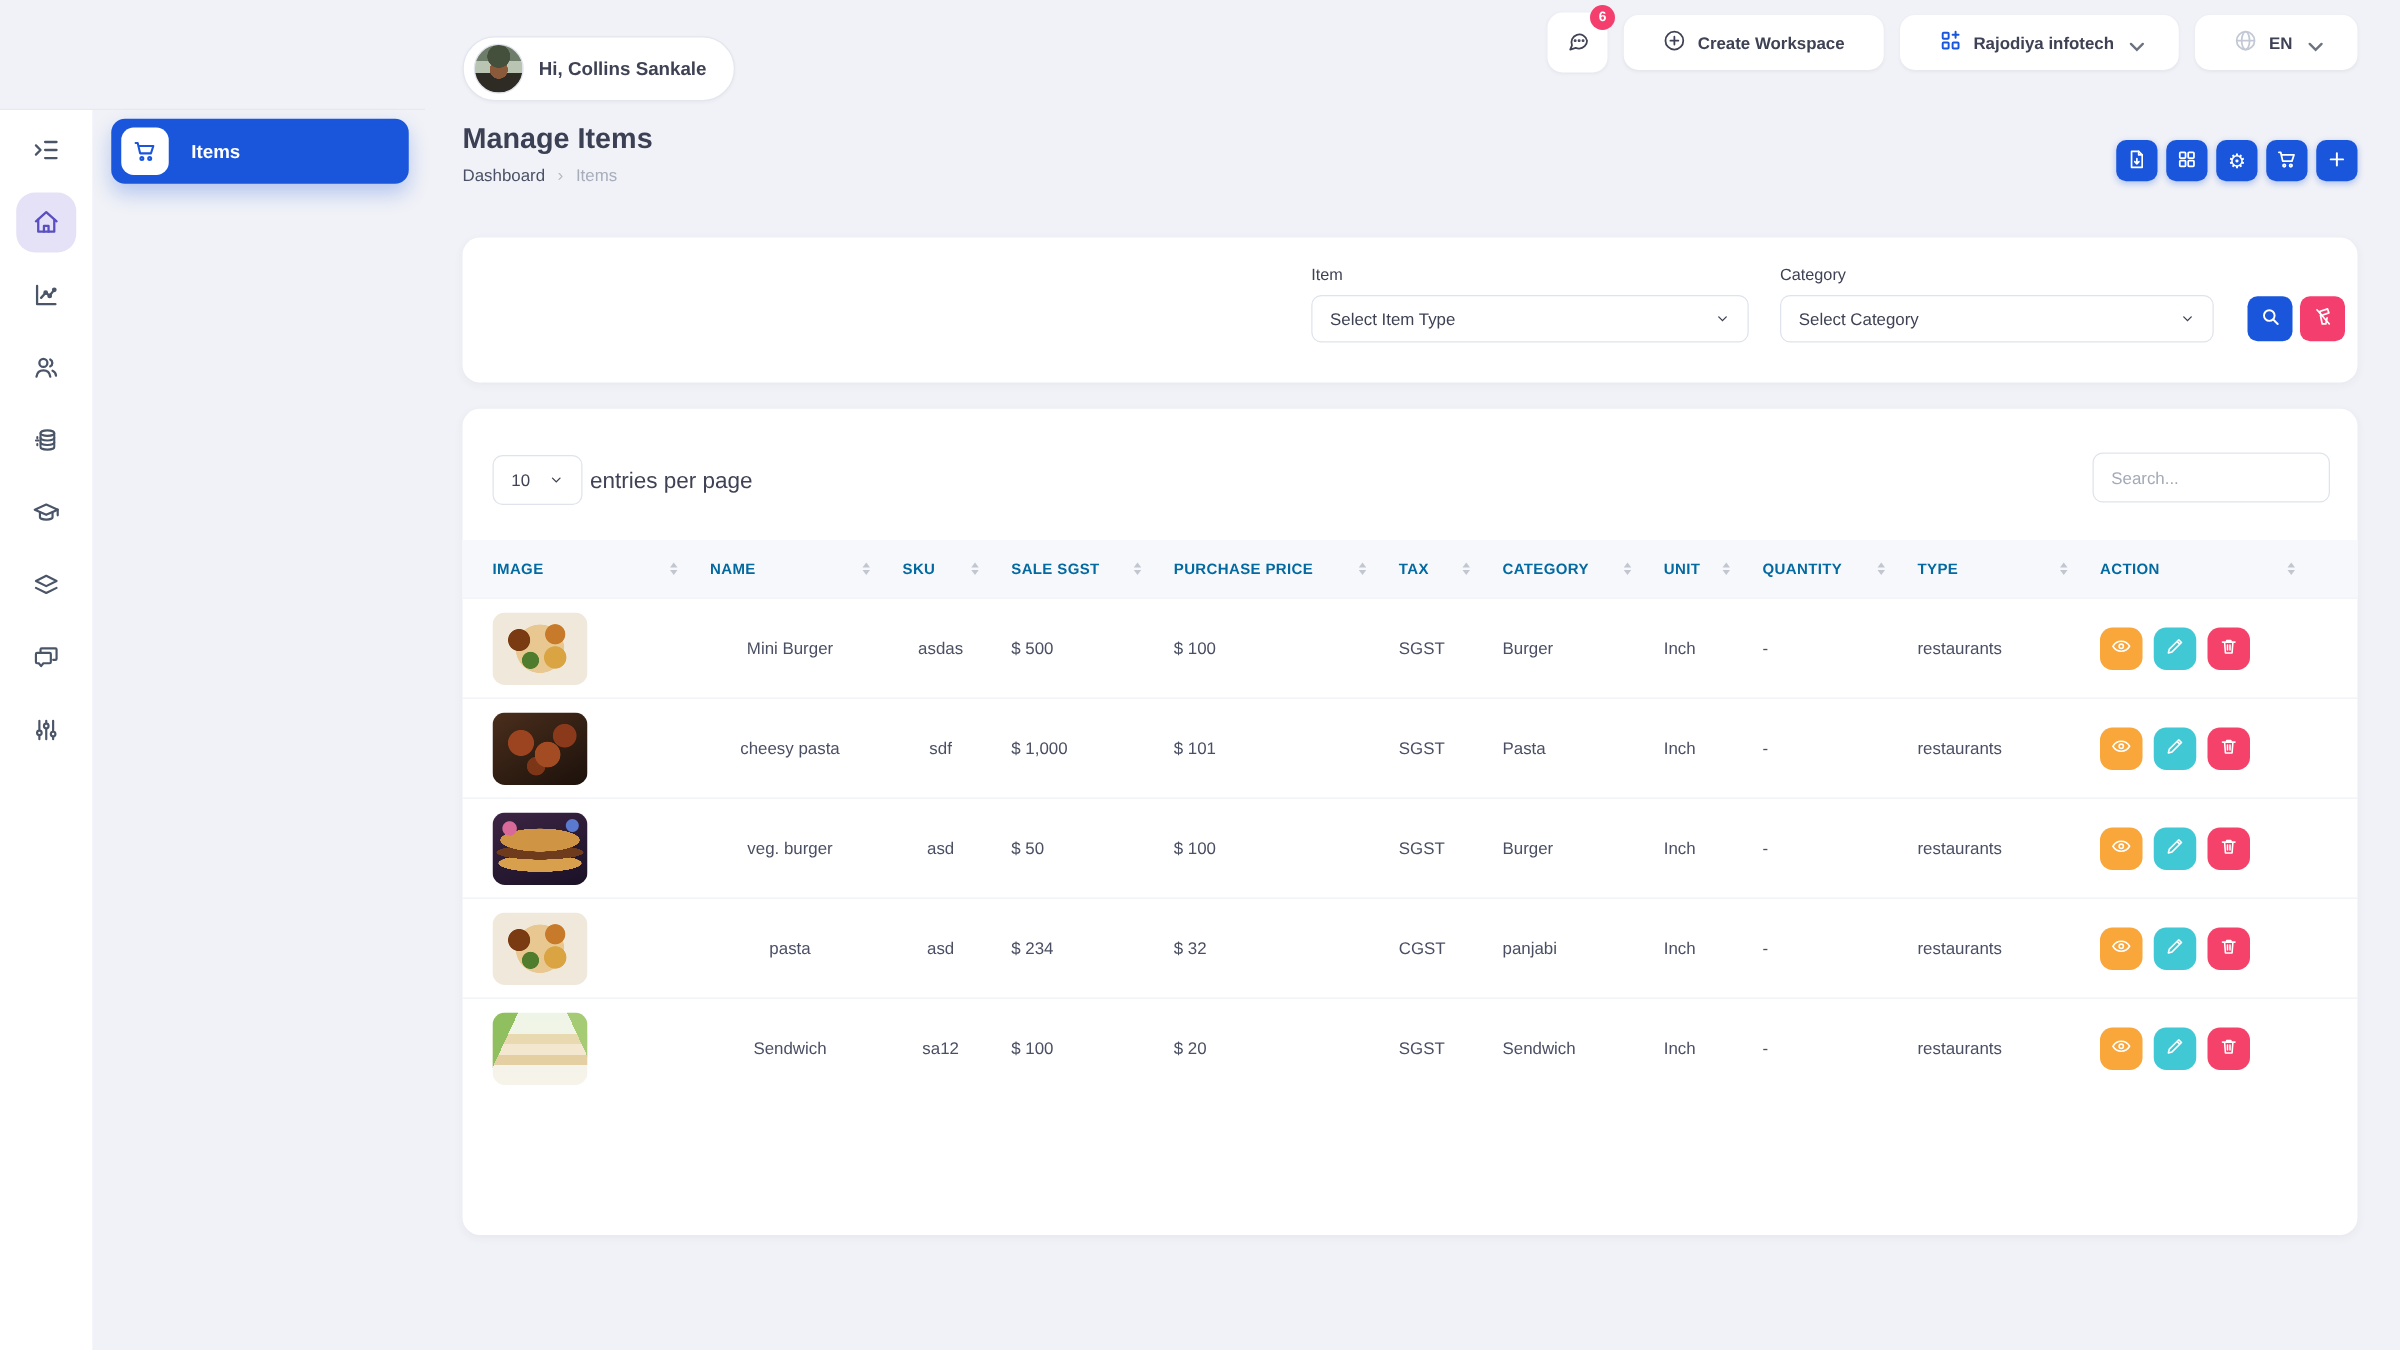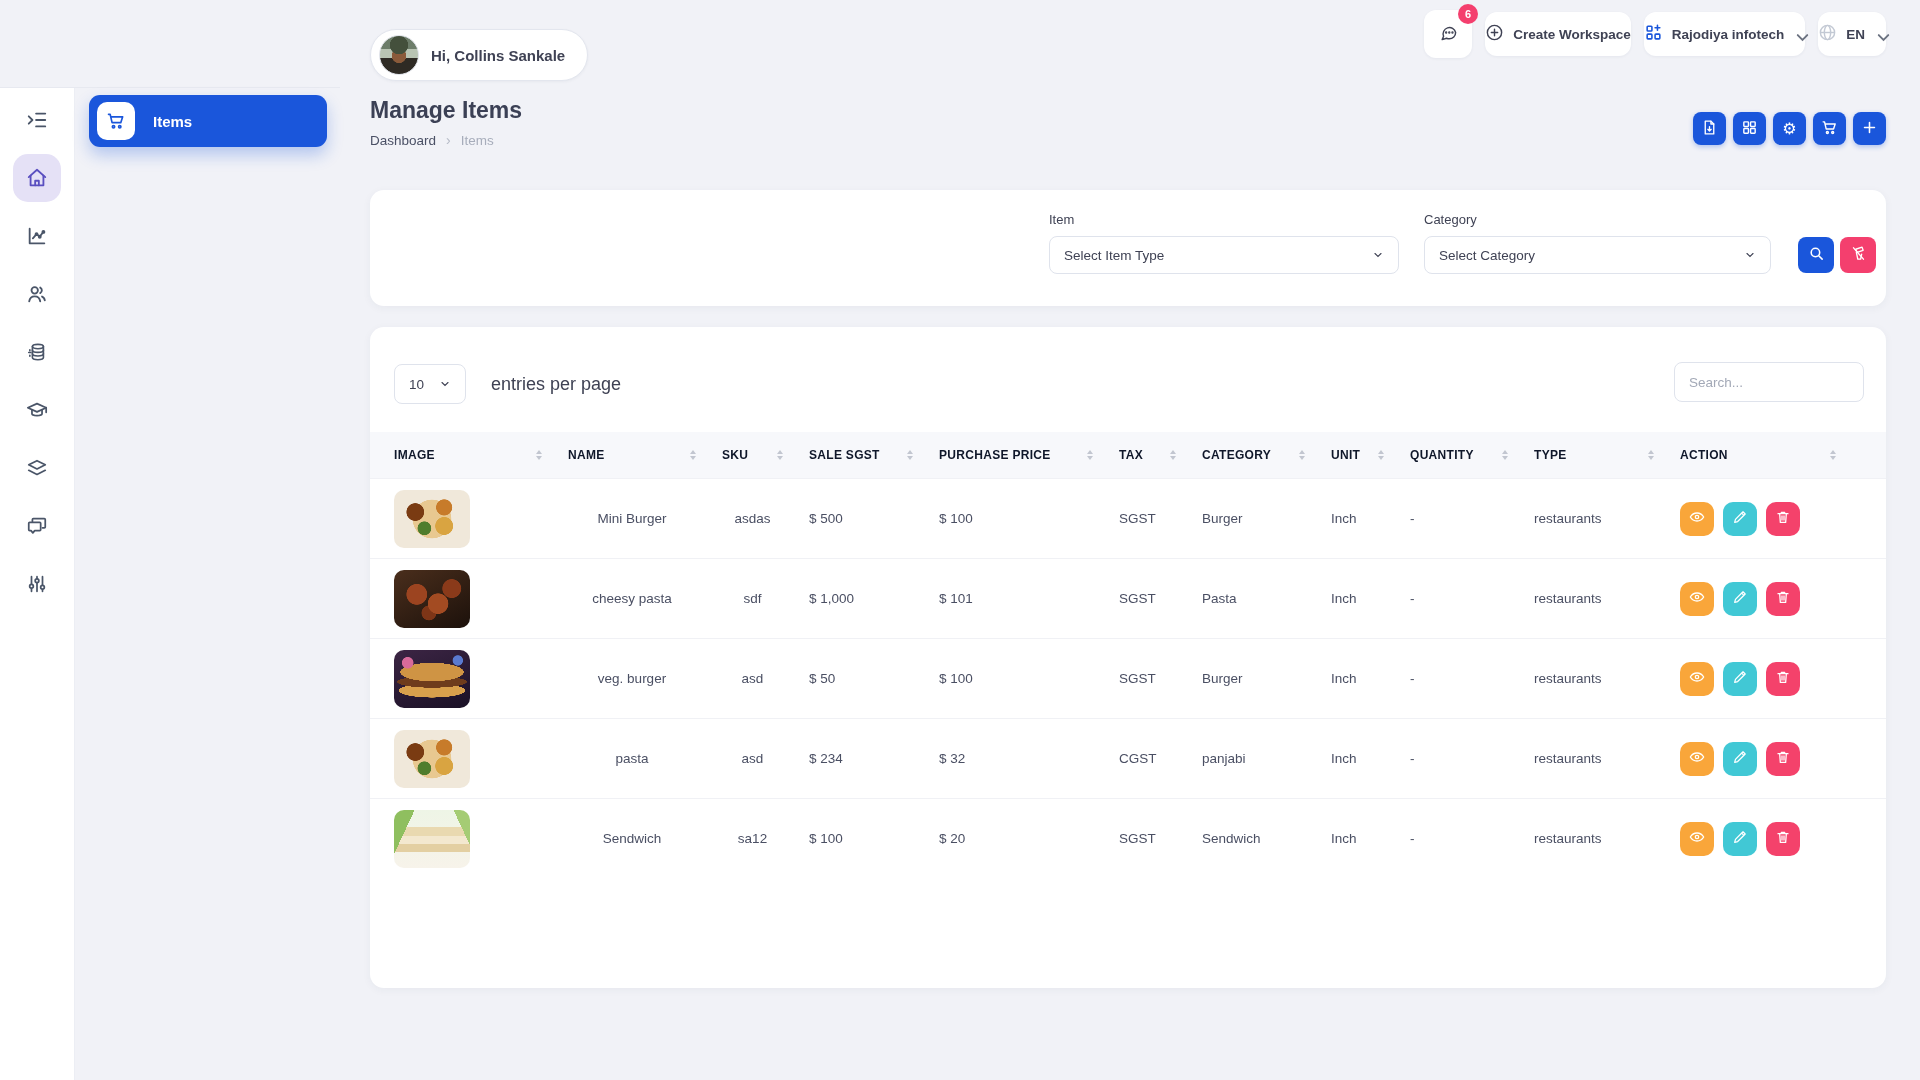--- a/index.html
+++ b/index.html
@@ -37,21 +37,21 @@
   .greeting{position:absolute;left:370px;top:29px;height:52px;background:#fff;border:1px solid #e3e6ee;border-radius:26px;display:flex;align-items:center;padding:0 22px 0 8px;gap:12px;box-shadow:0 1px 3px rgba(40,50,80,.05);cursor:pointer;}
   .avatar{width:40px;height:40px;border-radius:50%;background:
     radial-gradient(circle at 50% 24%, #44503c 0 26%, transparent 27%),
     radial-gradient(circle at 50% 52%, #8a5a3a 0 26%, transparent 27%),
     linear-gradient(180deg,#6d7d6a 0 34%,#b9c4b3 34% 58%,#2e2a24 58%);
     border:1px solid #e0e3ea;}
   .greet-txt{font-size:15px;font-weight:600;color:var(--txt);}
   .hdr-right{position:absolute;top:10px;right:34px;display:flex;align-items:center;gap:13px;}
   .hbtn{background:#fff;border:none;border-radius:12px;box-shadow:0 1px 3px rgba(40,50,80,.06);display:flex;align-items:center;gap:9px;color:var(--txt);cursor:pointer;}
   .hbtn.icon-only{width:48px;height:48px;justify-content:center;position:relative;}
-  .hbtn.pill{height:44px;padding:0 0;font-size:13.5px;font-weight:600;}
+  .hbtn.pill{height:44px;padding:0 31px;font-size:13.5px;font-weight:600;}
   .hbtn svg{width:19px;height:19px;}
   .badge{position:absolute;top:-6px;right:-6px;min-width:20px;height:20px;border-radius:10px;background:var(--badge-pink);color:#fff;font-size:11px;font-weight:700;display:flex;align-items:center;justify-content:center;padding:0 5px;}
   .chev{width:12px;height:12px;color:#6b7280;}
   .globe{color:#c3c9d4;}
   .wsp-icon{color:var(--primary);}
 
   
   .page-title{position:absolute;left:370px;top:97px;font-size:23px;font-weight:700;color:#3b4055;}
   .breadcrumb{position:absolute;left:370px;top:132px;display:flex;align-items:center;gap:10px;font-size:13.5px;}
   .bc-home{color:#4a5065;cursor:pointer;}
@@ -69,30 +69,30 @@
 
   .f-label{position:absolute;font-size:13px;color:var(--txt);font-weight:500;}
   .select{position:absolute;height:38px;border:1px solid #dfe3ec;border-radius:8px;background:#fff;display:flex;align-items:center;justify-content:space-between;padding:0 14px;font-size:13.5px;color:var(--txt);cursor:pointer;}
   .select .chev{color:#3f4254;}
   .sq-btn{position:absolute;width:36px;height:36px;border:none;border-radius:8px;display:flex;align-items:center;justify-content:center;color:#fff;cursor:pointer;}
   .sq-btn svg{width:17px;height:17px;}
   .sq-blue{background:var(--primary);}
   .sq-pink{background:var(--badge-pink);}
 
   
-  .page-size{position:absolute;left:24px;top:37px;display:flex;align-items:center;gap:25px;}
+  .page-size{position:absolute;left:24px;top:37px;display:flex;align-items:center;gap:6px;}
   .ps-select{position:static;width:72px;height:40px;}
   .ps-label{font-size:18px;color:var(--txt);}
   .tbl-search{position:absolute;right:22px;top:35px;width:190px;height:40px;border:1px solid #dfe3ec;border-radius:8px;padding:0 14px;font-size:13.5px;color:var(--txt);outline:none;background:#fff;}
   .tbl-search::placeholder{color:#a3a9b7;}
 
   
   .t-head,.t-row{display:grid;grid-template-columns:174px 154px 87px 130px 180px 83px 129px 79px 124px 146px 1fr;align-items:center;padding:0 24px;position:absolute;left:0;right:0;}
   .t-head{top:105px;height:46px;background:#f7f8fb;}
-  .th{display:flex;align-items:center;font-size:12px;font-weight:700;letter-spacing:.3px;color:#0f172a;cursor:pointer;padding-right:26px;}
+  .th{display:flex;align-items:center;font-size:12px;font-weight:700;letter-spacing:.3px;color:#0369a1;cursor:pointer;padding-right:26px;}
   .sort{margin-left:auto;display:flex;flex-direction:column;gap:2px;}
   .sort i{display:block;width:0;height:0;border-left:3.5px solid transparent;border-right:3.5px solid transparent;}
   .sort .up{border-bottom:4.5px solid #c2c6d0;}
   .sort .dn{border-top:4.5px solid #c2c6d0;}
   .t-row{height:80px;border-top:1px solid #f0f1f5;font-size:13.5px;color:var(--txt-soft);}
   .t-row:nth-of-type(1){border-top:none;}
   .cell-c{text-align:center;padding-right:26px;}
   .thumb{width:76px;height:58px;border-radius:10px;}
   .img-thali{background:
     radial-gradient(circle at 28% 38%, #7a3b12 0 13%, transparent 14%),

